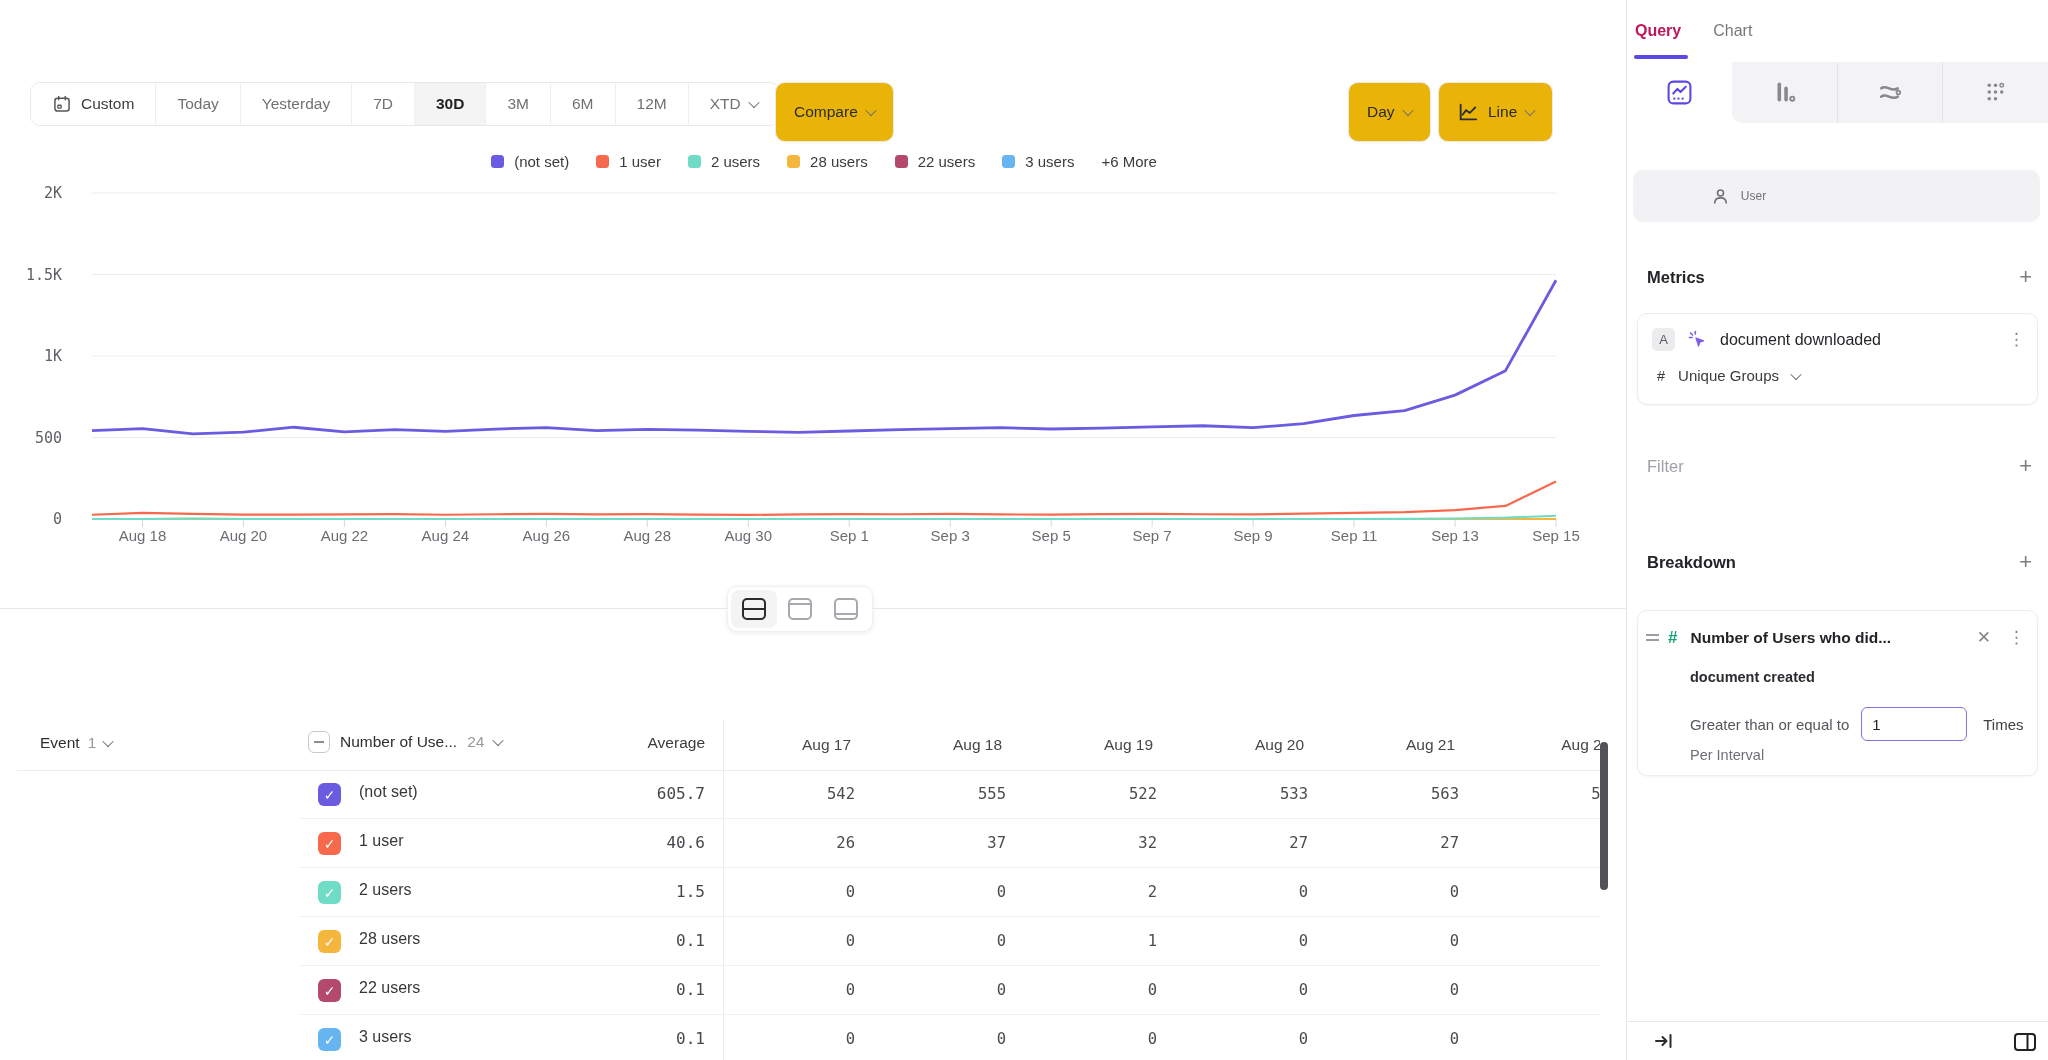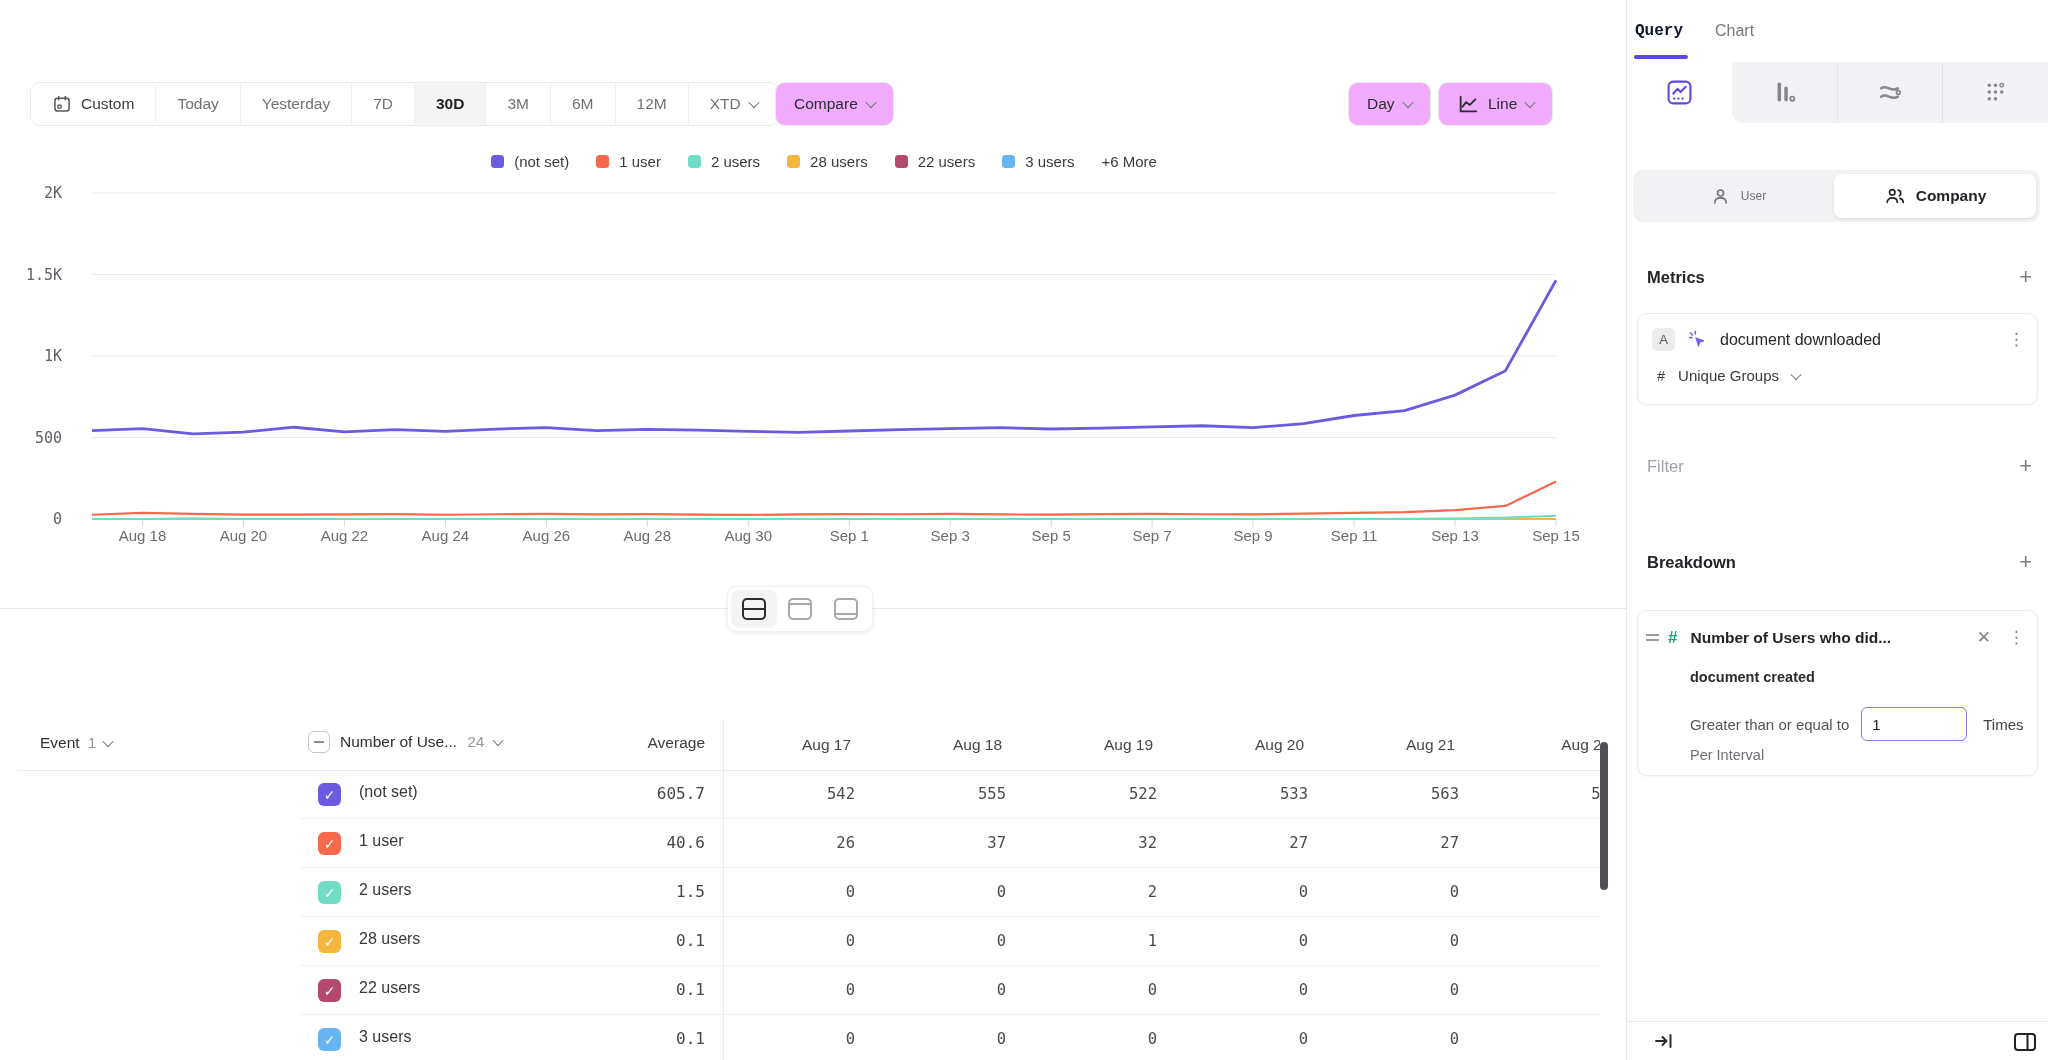--- a/index.html
+++ b/index.html
@@ -10,21 +10,21 @@
 
   
   #main { position:absolute; left:0; top:0; width:1626px; height:1060px; overflow:hidden; }
 
   
   #toolbar { position:absolute; left:0; top:82px; width:100%; height:44px; }
   #range-group { position:absolute; left:30px; top:0; display:inline-flex; border:1px solid #e9e9ea; border-radius:10px; overflow:hidden; background:#fff; height:44px; }
   .range-btn { display:flex; align-items:center; gap:9px; padding:0 21px; font-size:15.5px; color:#6f7175; background:#fff; border:none; border-left:1px solid #f0f0f1; cursor:pointer; white-space:nowrap; }
   .range-btn:first-child { border-left:none; color:#3c3d41; }
   .range-btn.active { background:#f4f4f5; color:#1f2023; font-weight:bold; }
-  .pill-btn { position:absolute; top:0; height:44px; display:flex; align-items:center; gap:9px; padding:0 18px; font-size:15.5px; color:#2c2d31; background:#f0abfc; border:1px solid #e9e9ea; border-radius:10px; cursor:pointer; }
+  .pill-btn { position:absolute; top:0; height:60px; display:flex; align-items:center; gap:9px; padding:0 18px; font-size:15.5px; color:#2c2d31; background:#eab308; border:1px solid #e9e9ea; border-radius:10px; cursor:pointer; }
   #compare-btn { left:775px; }
   #interval-btn { left:1348px; }
   #charttype-btn { left:1438px; }
   .chev { width:8px; height:8px; border-right:1.8px solid #6f7175; border-bottom:1.8px solid #6f7175; transform:rotate(45deg) translate(-1px,-1px); display:inline-block; }
 
   
   #legend { position:absolute; left:92px; top:153px; width:1464px; display:flex; justify-content:center; align-items:center; gap:27px; }
   .legend-item { display:flex; align-items:center; gap:10px; font-size:15px; color:#3a3b3f; cursor:pointer; }
   .legend-swatch { width:13px; height:13px; border-radius:3.5px; }
   .legend-more { font-size:15px; color:#3a3b3f; cursor:pointer; }
@@ -73,21 +73,21 @@
   .trow .rlabel { position:absolute; left:359px; top:13px; font-size:16px; color:#37383c; }
   .trow .avg { position:absolute; right:921px; top:14px; font-size:16px; color:#46474b; }
   .trow .dates-wrap { top:0; height:49px; }
   .trow .date-col { text-align:right; padding-right:47px; line-height:49px; font-size:15.5px; color:#4a4c50; }
   #v-scrollbar { position:absolute; left:1600px; top:742px; width:8px; height:148px; background:#515256; border-radius:4px; }
 
   
   #sidebar { position:absolute; left:1626px; top:0; width:422px; height:1060px; border-left:1px solid #e7e7e9; background:#fff; }
   #sb-tabs { position:absolute; left:0; top:0; width:100%; height:62px; display:flex; align-items:center; padding-left:8px; gap:32px; }
   .sb-tab { font-size:16px; cursor:pointer; color:#77787d; }
-  .sb-tab.active { color:#0f172a; font-weight:bold;font-family:Liberation Mono, monospace; }
+  .sb-tab.active { color:#be185d; font-weight:bold; }
   #sb-tab-underline { position:absolute; left:7px; top:55px; width:54px; height:4px; border-radius:3px; background:#5a47e6; }
   #charttype-tabs { position:absolute; left:0; top:62px; width:100%; height:61px; display:flex; }
   .ct-tab { flex:1; display:flex; align-items:center; justify-content:center; background:#f3f3f5; border-left:1px solid #e5e5e8; cursor:pointer; }
   .ct-tab.active { background:#fff; border-left:none; border-radius:0 0 10px 10px; }
   .ct-tab:nth-child(2) { border-left:none; border-radius:0 0 0 10px; }
 
   #scope-toggle { position:absolute; left:6px; right:8px; top:170px; height:52px; background:#f2f2f4; border-radius:10px; cursor:pointer; }
   #scope-user { position:absolute; left:0; top:0; width:210px; height:52px; display:flex; align-items:center; justify-content:center; gap:10px; font-size:12px; color:#707176; }
   #scope-company { position:absolute; right:4px; top:4px; bottom:4px; width:202px; background:#fff; border-radius:8px; box-shadow:0 1px 3px rgba(0,0,0,.10); display:flex; align-items:center; justify-content:center; gap:10px; font-size:15.5px; font-weight:bold; color:#232428; }
 
@@ -441,29 +441,20 @@
     </div>
 
     <div id="scope-toggle">
       <div id="scope-user">
         <svg width="21" height="21" viewBox="0 0 24 24">
           <circle cx="12" cy="8" r="3.4" fill="none" stroke="#707176" stroke-width="1.8"></circle>
           <path d="M5.5 19.5 C5.5 15.7 8.4 13.6 12 13.6 C15.6 13.6 18.5 15.7 18.5 19.5" fill="none" stroke="#707176" stroke-width="1.8" stroke-linecap="round"></path>
         </svg>
         <span>User</span>
       </div>
-      <div id="scope-company">
-        <svg width="22" height="22" viewBox="0 0 24 24">
-          <circle cx="9" cy="8" r="3" fill="none" stroke="#232428" stroke-width="1.8"></circle>
-          <path d="M3.5 19 C3.5 15.8 6 14 9 14 C12 14 14.5 15.8 14.5 19" fill="none" stroke="#232428" stroke-width="1.8" stroke-linecap="round"></path>
-          <path d="M15.5 5.6 C17.2 6 18.3 7.3 18.3 9 C18.3 10.2 17.8 11.2 16.8 11.8" fill="none" stroke="#232428" stroke-width="1.8" stroke-linecap="round"></path>
-          <path d="M17.5 14.6 C19.6 15.3 21 16.9 21 19" fill="none" stroke="#232428" stroke-width="1.8" stroke-linecap="round"></path>
-        </svg>
-        <span>Company</span>
-      </div>
     </div>
 
     <div class="sb-section-head" style="top:266px;">
       <span class="title">Metrics</span>
       <span class="plus-btn">+</span>
     </div>
 
     <div class="sb-card" id="metric-card">
       <div id="metric-row1">
         <span id="metric-badge">A</span>

